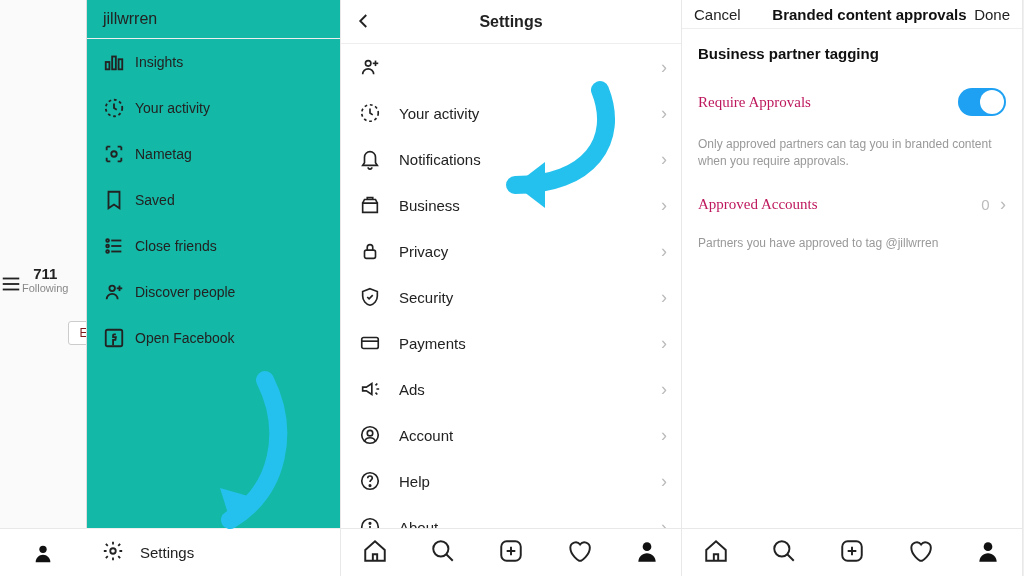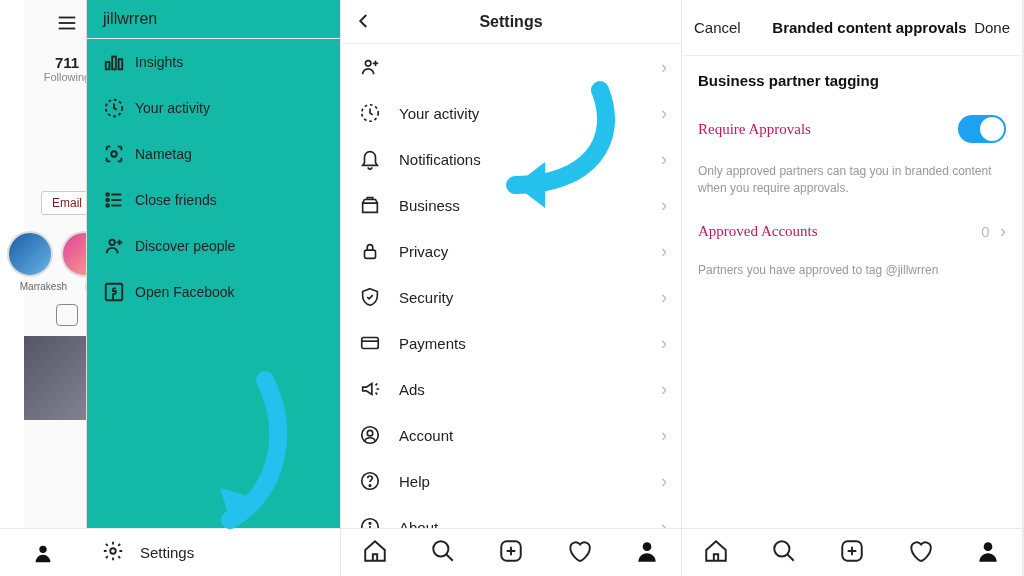--- a/index.html
+++ b/index.html
@@ -23,25 +23,23 @@
     .phone:last-child { border-right: none; }
 
     
     .p1-sidebar {
       position: absolute;
       left: 0; top: 0;
       width: 86px;
       height: 100%;
       background: #fafafa;
       display: flex;
-      flex-direction: column;
       align-items: center;
       font-size: 11px;
       color: #888;
-      margin-left: 24px;
     }
     .p1-hamburger {
       margin-top: 12px;
       margin-bottom: 18px;
     }
     .p1-stat { text-align: center; margin-bottom: 18px; }
     .p1-stat-num { color: #222; font-weight: 600; font-size: 15px; }
     .p1-email-btn {
       border: 1px solid #ccc;
       background: #fff;
@@ -166,21 +164,21 @@
       height: 48px;
       border-top: 1px solid #e8e8e8;
       display: flex;
       align-items: center;
       justify-content: space-around;
       background: #fff;
     }
 
     
     .p3-header {
-      height: 56px;
+      height: 29px;
       display: flex;
       align-items: center;
       justify-content: space-between;
       padding: 0 12px;
       border-bottom: 1px solid #eee;
     }
     .p3-header .hbtn { font-size: 15px; color: #222; }
     .p3-header .htitle { font-size: 15px; font-weight: 700; color: #111; margin-left: 24px; }
     .p3-body { flex: 1; padding: 16px 16px 0; }
     .p3-subtitle { font-size: 15px; font-weight: 700; color: #111; margin-bottom: 18px; }
@@ -289,20 +287,28 @@
           <svg class="ic" viewBox="0 0 24 24" fill="none" stroke="#222" stroke-width="2">
             <path d="M4 4h4M4 4v4M20 4h-4M20 4v4M4 20h4M4 20v-4M20 20h-4M20 20v-4"></path>
             <circle cx="12" cy="12" r="3"></circle>
           </svg>
         </span>
       <span>Nametag</span>
     </div>
     <div class="p1-menu-item">
       <span class="mi-icon">
           <svg class="ic" viewBox="0 0 24 24" fill="none" stroke="#222" stroke-width="2">
+            <path d="M6 3h12v18l-6-4-6 4z"></path>
+          </svg>
+        </span>
+      <span>Saved</span>
+    </div>
+    <div class="p1-menu-item">
+      <span class="mi-icon">
+          <svg class="ic" viewBox="0 0 24 24" fill="none" stroke="#222" stroke-width="2">
             <circle cx="5" cy="6" r="1.5"></circle>
             <line x1="9" y1="6" x2="20" y2="6"></line>
             <circle cx="5" cy="12" r="1.5"></circle>
             <line x1="9" y1="12" x2="20" y2="12"></line>
             <circle cx="5" cy="18" r="1.5"></circle>
             <line x1="9" y1="18" x2="20" y2="18"></line>
           </svg>
         </span>
       <span>Close friends</span>
     </div>

